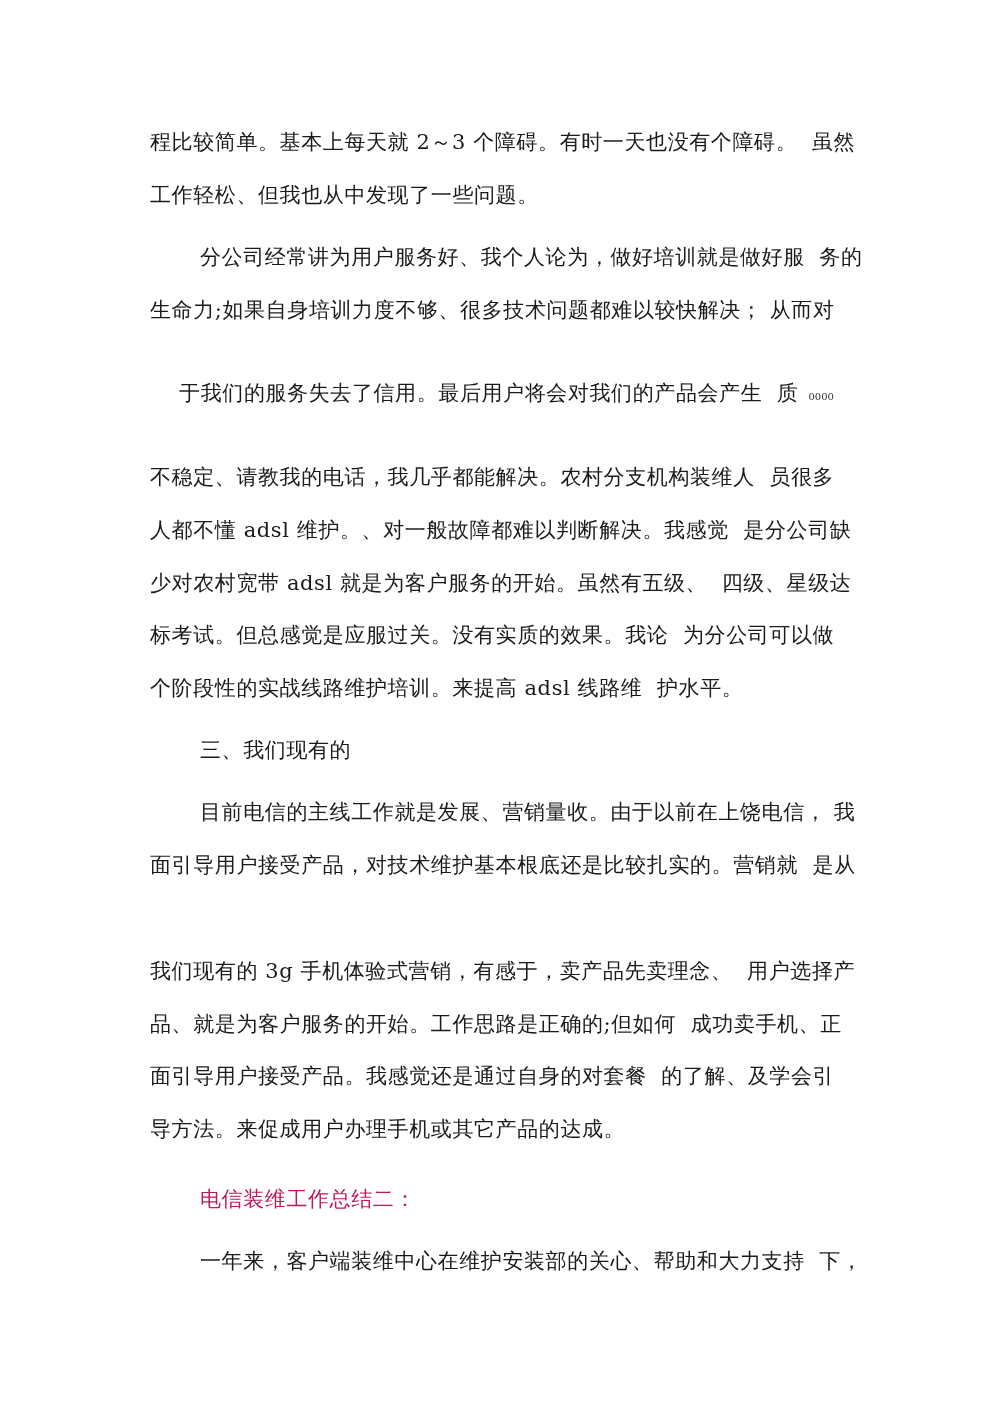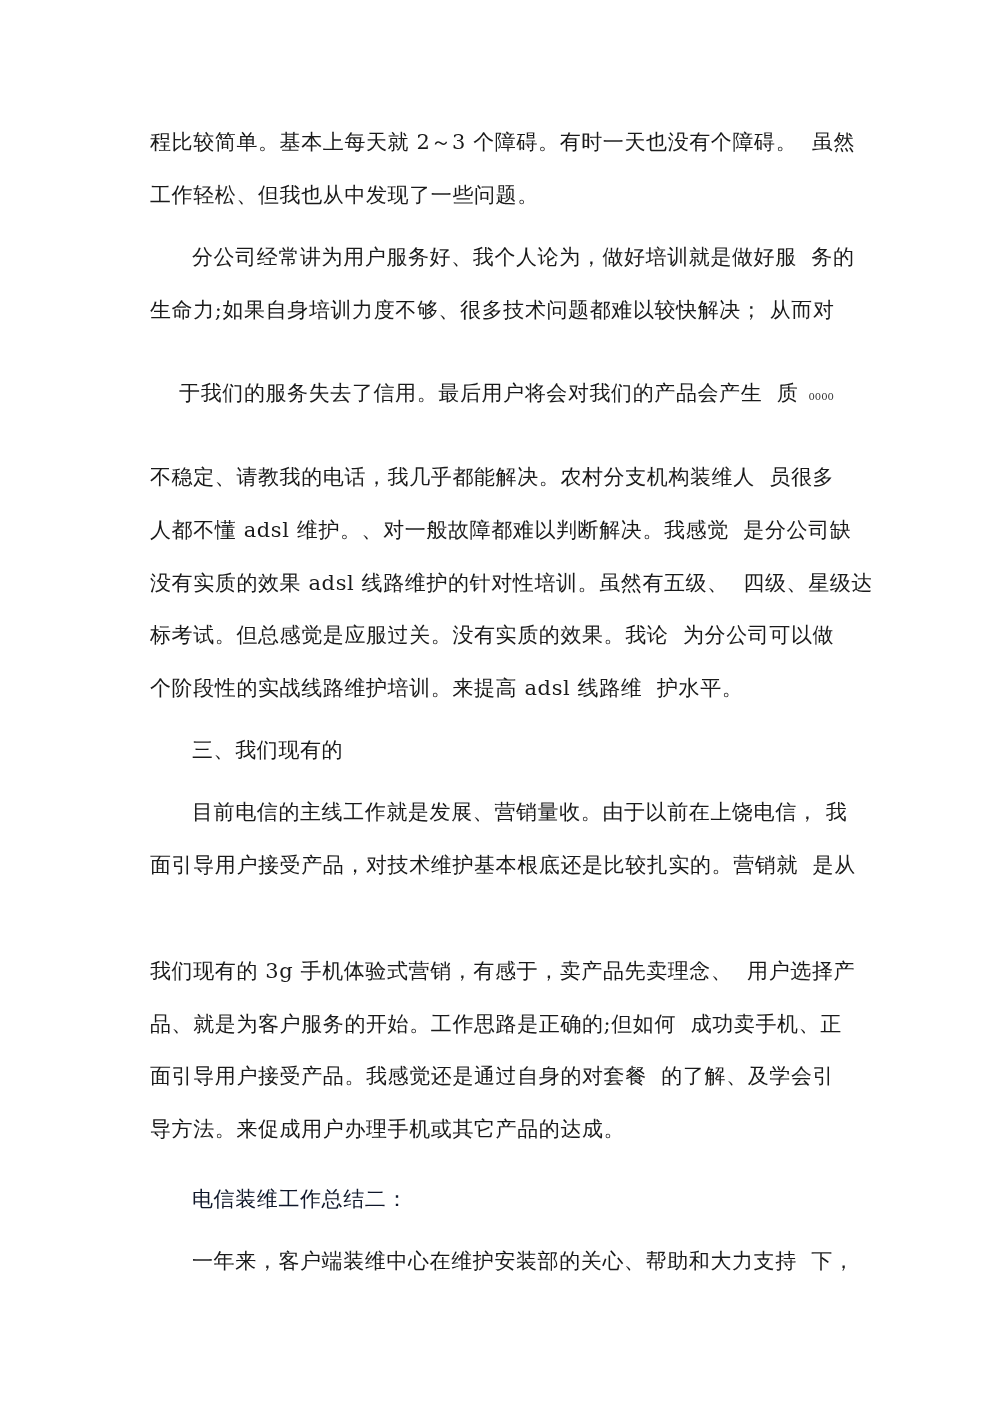--- a/index.html
+++ b/index.html
@@ -23,22 +23,22 @@
       background: #ffffff;
     }
     .line {
       position: absolute;
       left: 150px;
       font-size: 21px;
       line-height: 30px;
       white-space: pre;
       letter-spacing: 0.6px;
     }
-    .indent { left: 192px; text-align: center; }
-    .heading-red { color: #0f172a; }
+    .indent { left: 200px; text-align: center; }
+    .heading-red { color: #be185d; }
     .tiny {
       font-size: 10px;
       letter-spacing: 0;
       vertical-align: baseline;
       margin-left: 10px;
       color: #333;
     }
   </style>
 </head>
 <body>
@@ -49,21 +49,21 @@
   <div class="line" style="top:180px">工作轻松、但我也从中发现了一些问题。</div>
 
   <div class="line indent" style="top:242px">分公司经常讲为用户服务好、我个人论为，做好培训就是做好服  务的</div>
   <div class="line" style="top:295px">生命力;如果自身培训力度不够、很多技术问题都难以较快解决； 从而对</div>
   <div class="line" style="top:348px">
     <span>于我们的服务失去了信用。最后用户将会对我们的产品会产生  质</span><span class="tiny">0000</span>
   </div>
 
   <div class="line" style="top:462px">不稳定、请教我的电话，我几乎都能解决。农村分支机构装维人  员很多</div>
   <div class="line" style="top:515px">人都不懂 adsl 维护。、对一般故障都难以判断解决。我感觉  是分公司缺</div>
-  <div class="line" style="top:568px">没有实质的效果 adsl 线路维护的针对性培训。虽然有五级、  四级、星级达</div>
+  <div class="line" style="top:568px">少对农村宽带 adsl 就是为客户服务的开始。虽然有五级、  四级、星级达</div>
   <div class="line" style="top:620px">标考试。但总感觉是应服过关。没有实质的效果。我论  为分公司可以做</div>
   <div class="line" style="top:673px">个阶段性的实战线路维护培训。来提高 adsl 线路维  护水平。</div>
 
   <div class="line indent" style="top:735px">三、我们现有的</div>
 
   <div class="line indent" style="top:797px">目前电信的主线工作就是发展、营销量收。由于以前在上饶电信， 我</div>
   <div class="line" style="top:850px">面引导用户接受产品，对技术维护基本根底还是比较扎实的。营销就  是从</div>
   <div class="line" style="top:956px">我们现有的 3g 手机体验式营销，有感于，卖产品先卖理念、  用户选择产</div>
   <div class="line" style="top:1009px">品、就是为客户服务的开始。工作思路是正确的;但如何  成功卖手机、正</div>
   <div class="line" style="top:1061px">面引导用户接受产品。我感觉还是通过自身的对套餐  的了解、及学会引</div>

